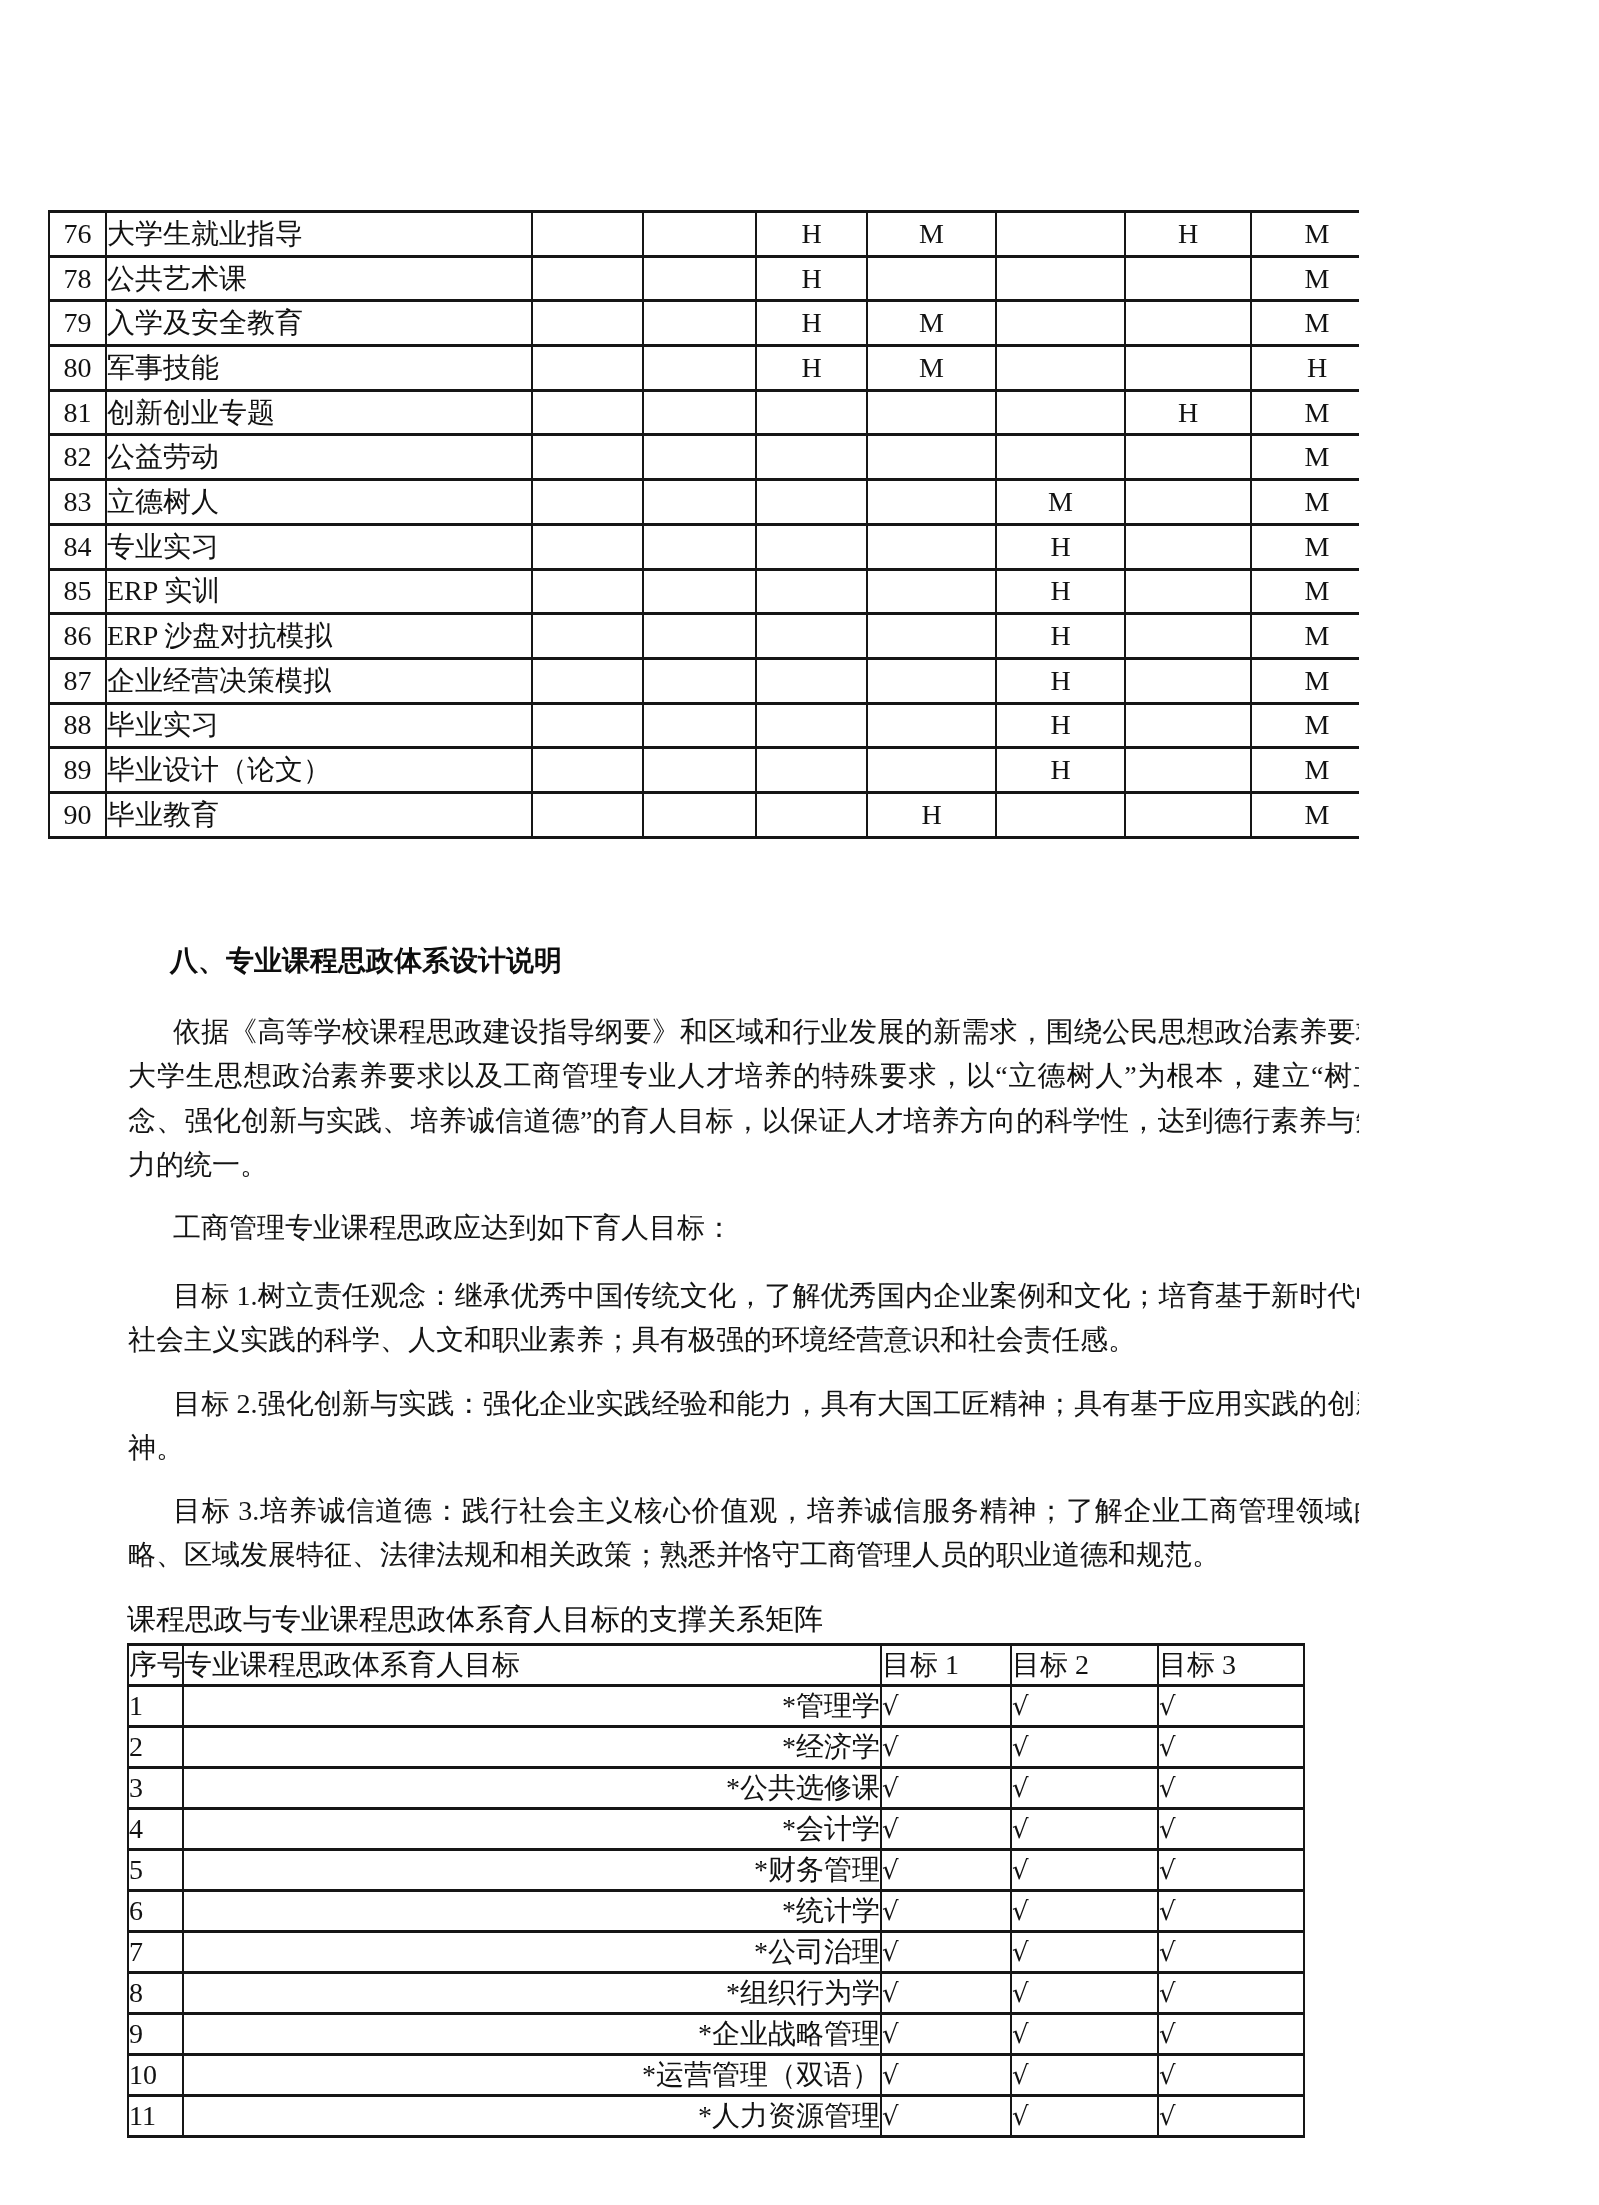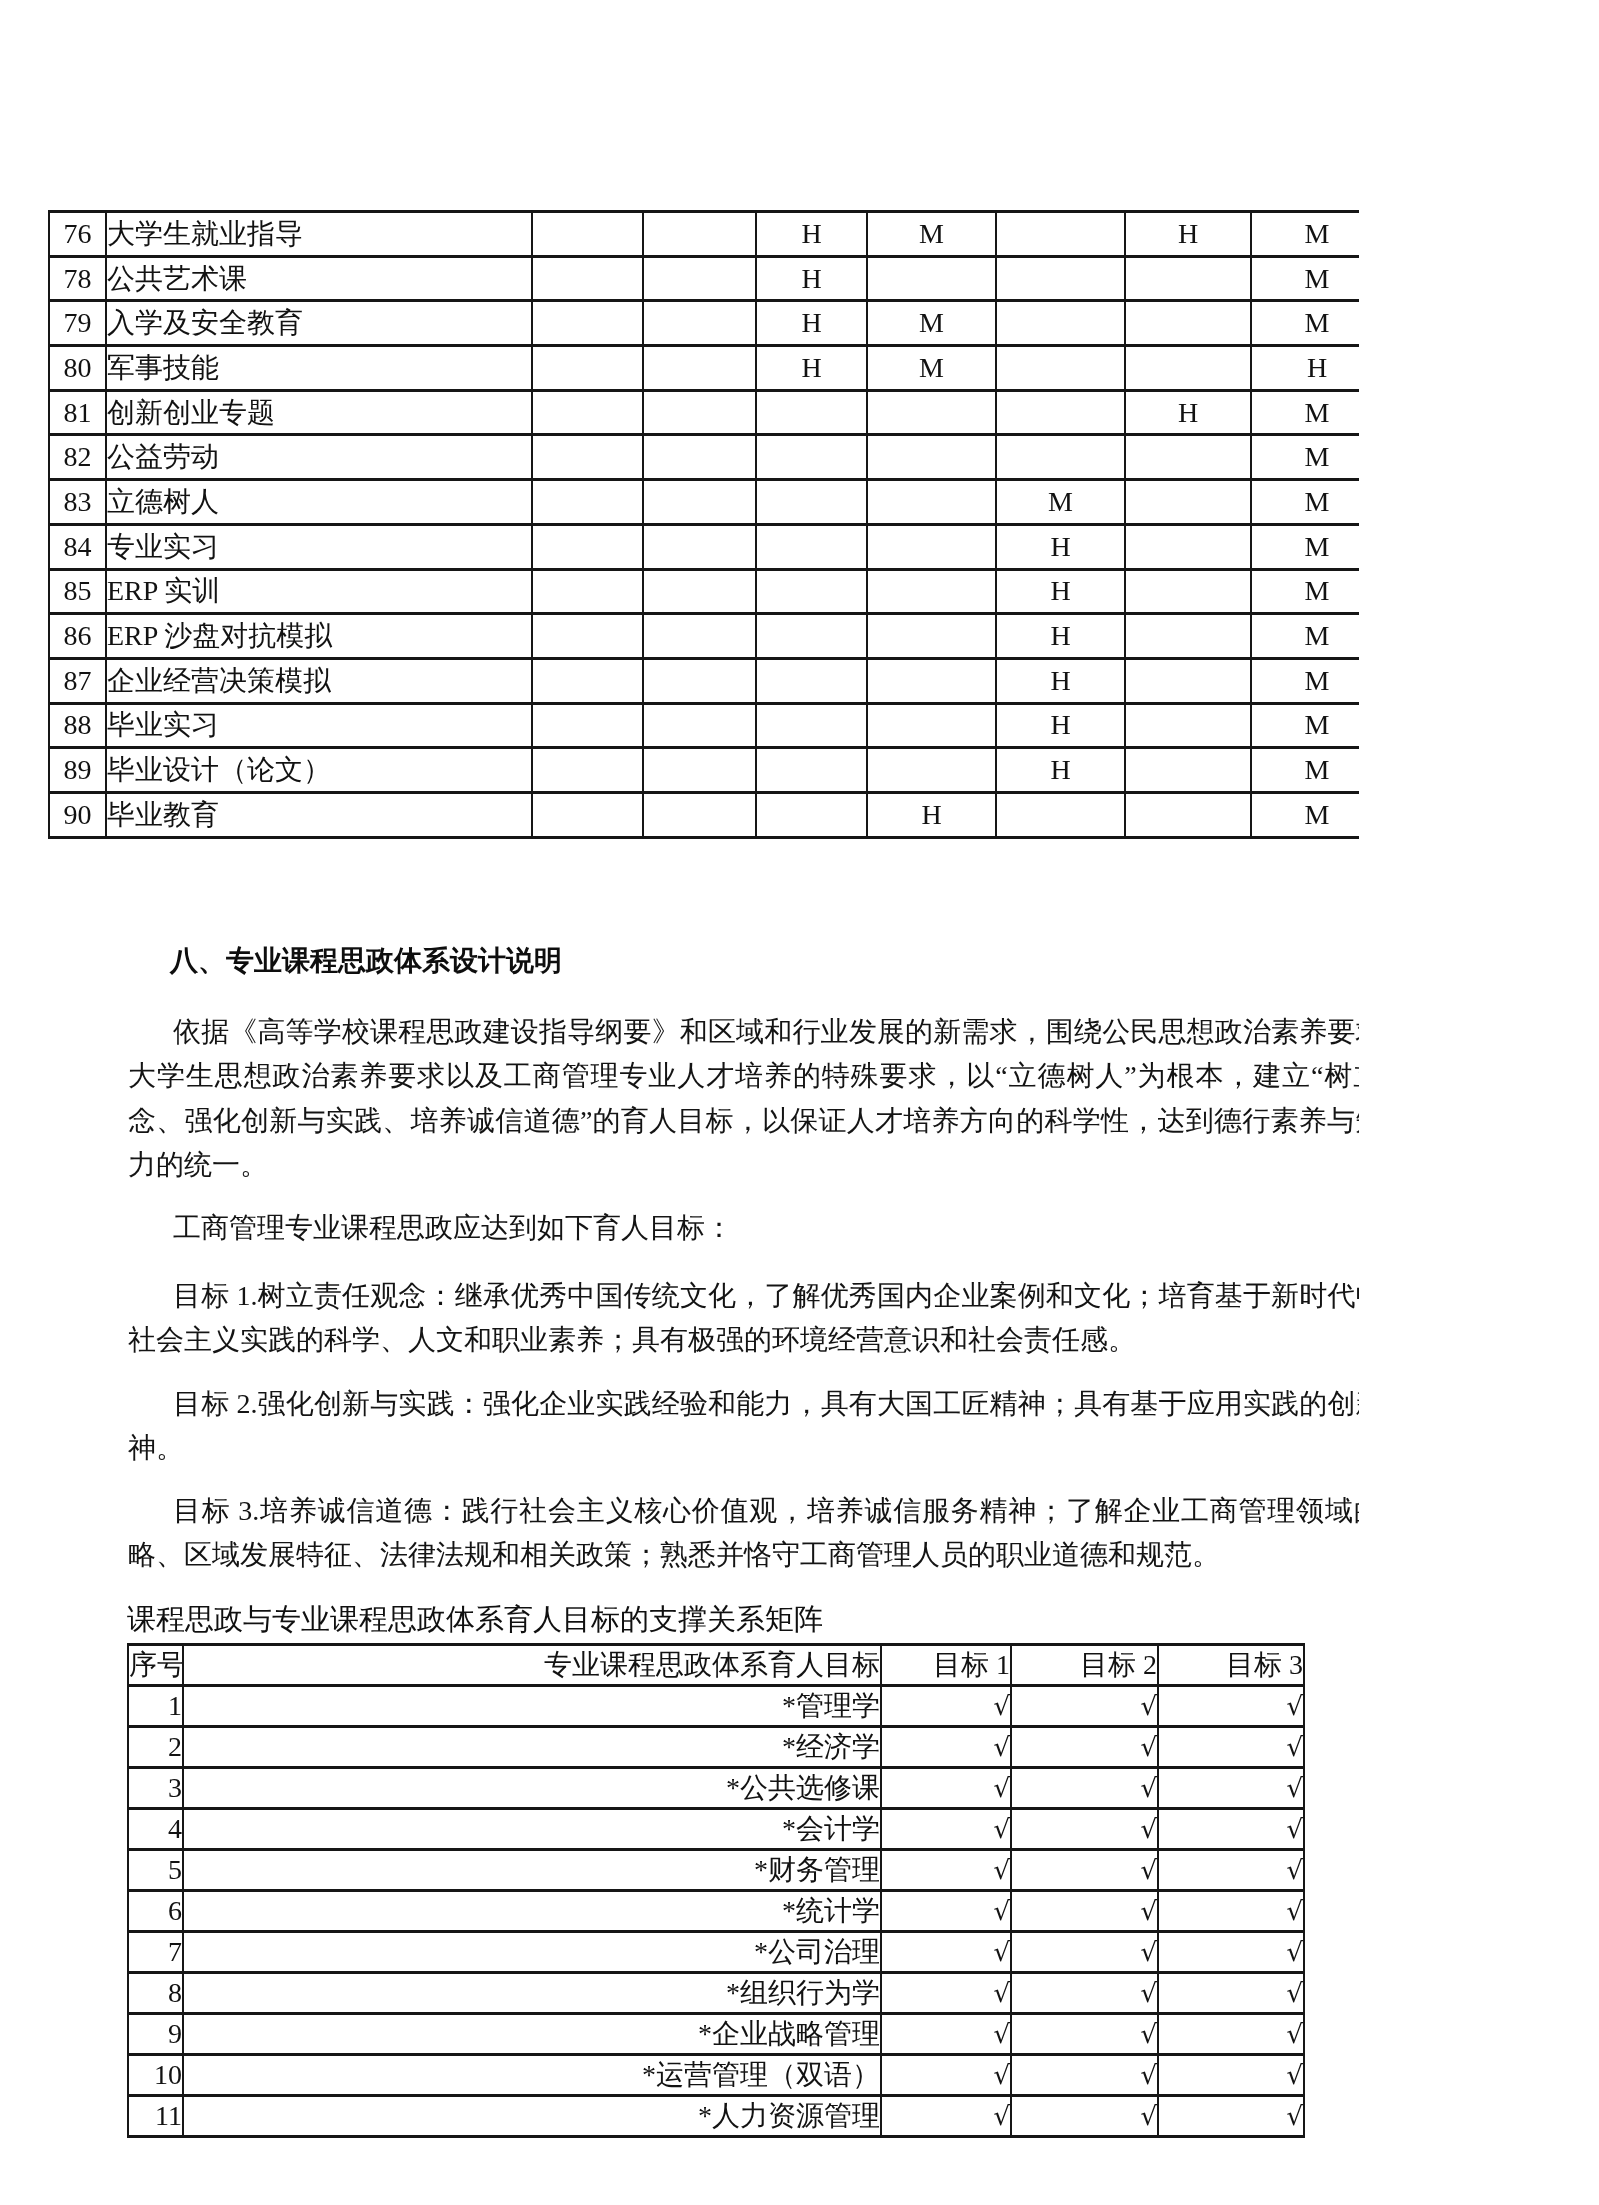--- a/index.html
+++ b/index.html
@@ -71,21 +71,21 @@
     width:1176px;
     border-collapse:collapse;table-layout:fixed;
   }
   #support-table td{
     border-left:2px solid #161616;
     border-right:2px solid #161616;
     border-top:3px solid #161616;
     border-bottom:3px solid #161616;
     height:33.7px;
     font-size:28px;
-    text-align:right;
+    text-align:left;
     vertical-align:middle;
     padding:0;
     white-space:nowrap;
     overflow:hidden;
   }
   #support-table td.name{text-align:right;padding-left:32px;}
   #support-table td.check{
     font-family:"DejaVu Sans","Liberation Sans",sans-serif;
     font-size:26px;
   }

